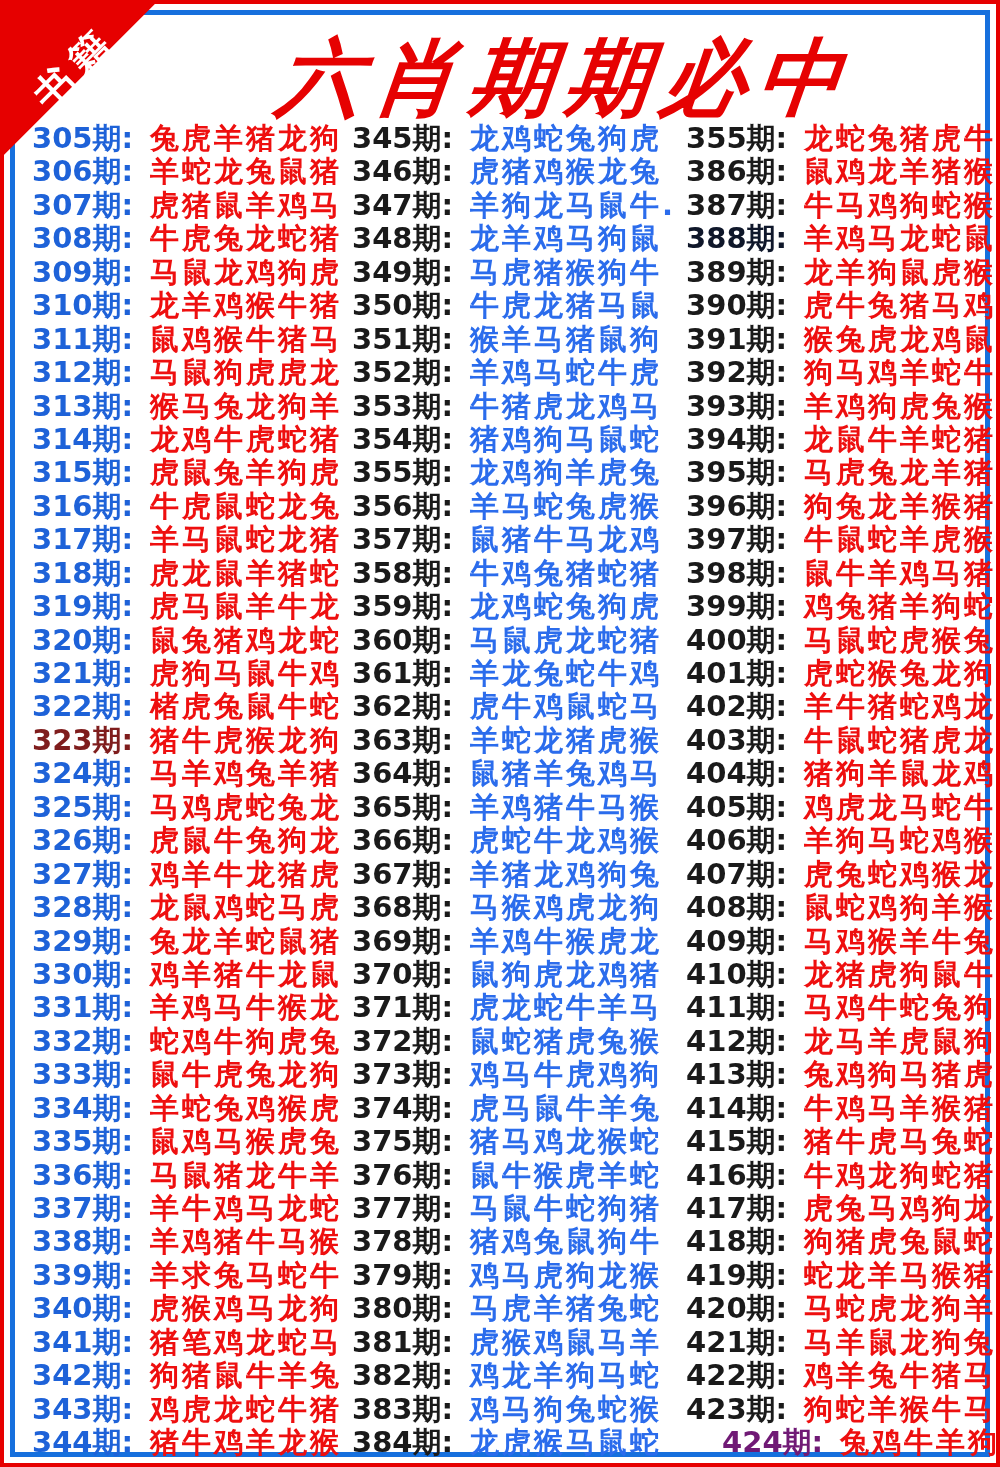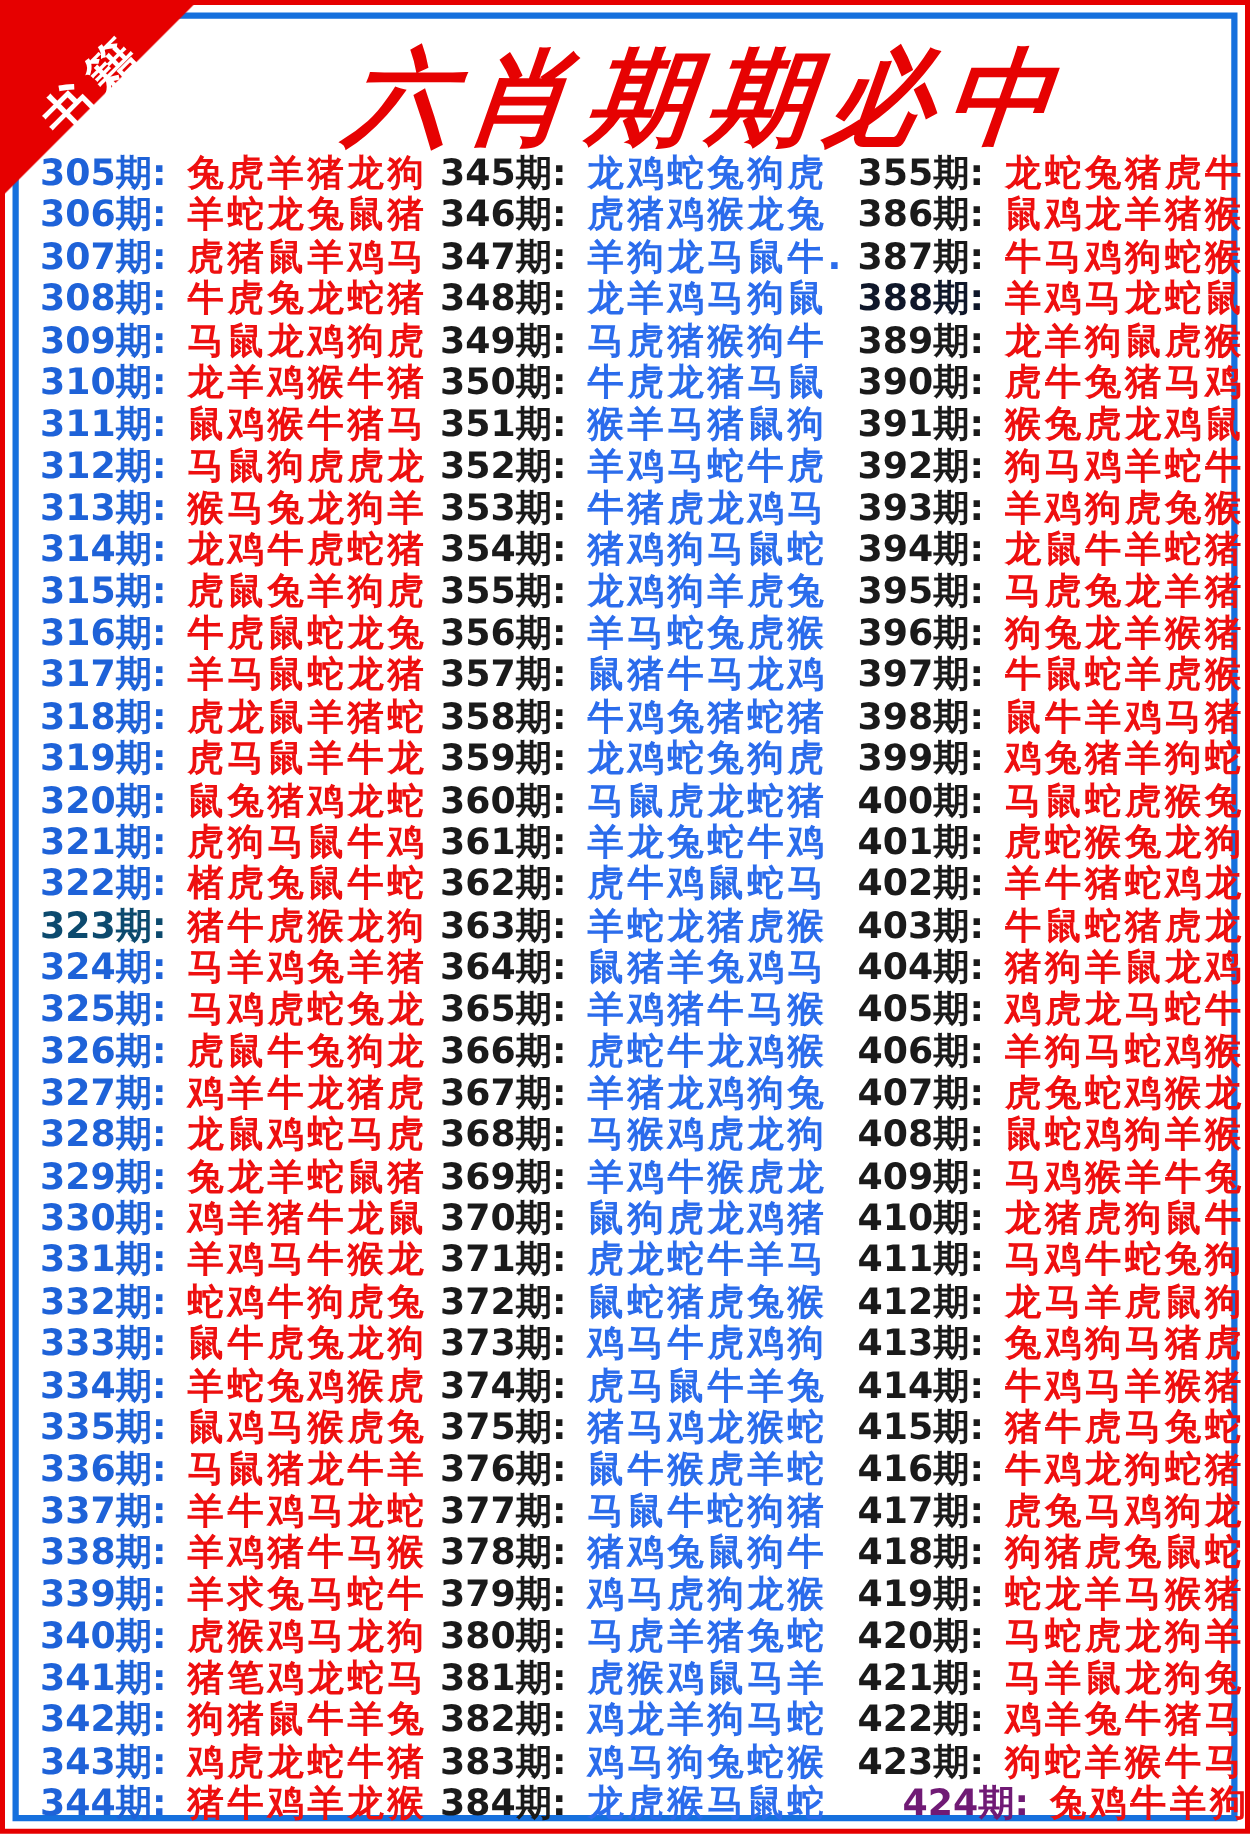--- a/index.html
+++ b/index.html
@@ -161,21 +161,21 @@
       </div>
       <div class="row">
         <span class="period" style="color: rgb(30, 98, 216);">321期:</span>
         <span class="animals" style="color: rgb(238, 15, 15);">虎狗马鼠牛鸡</span>
       </div>
       <div class="row">
         <span class="period" style="color: rgb(30, 98, 216);">322期:</span>
         <span class="animals" style="color: rgb(238, 15, 15);">楮虎兔鼠牛蛇</span>
       </div>
       <div class="row">
-        <span class="period" style="color: #0c4a6e;">323期:</span>
+        <span class="period" style="color: #7f1d1d;">323期:</span>
         <span class="animals" style="color: rgb(238, 15, 15);">猪牛虎猴龙狗</span>
       </div>
       <div class="row">
         <span class="period" style="color: rgb(30, 98, 216);">324期:</span>
         <span class="animals" style="color: rgb(238, 15, 15);">马羊鸡兔羊猪</span>
       </div>
       <div class="row">
         <span class="period" style="color: rgb(30, 98, 216);">325期:</span>
         <span class="animals" style="color: rgb(238, 15, 15);">马鸡虎蛇兔龙</span>
       </div>

